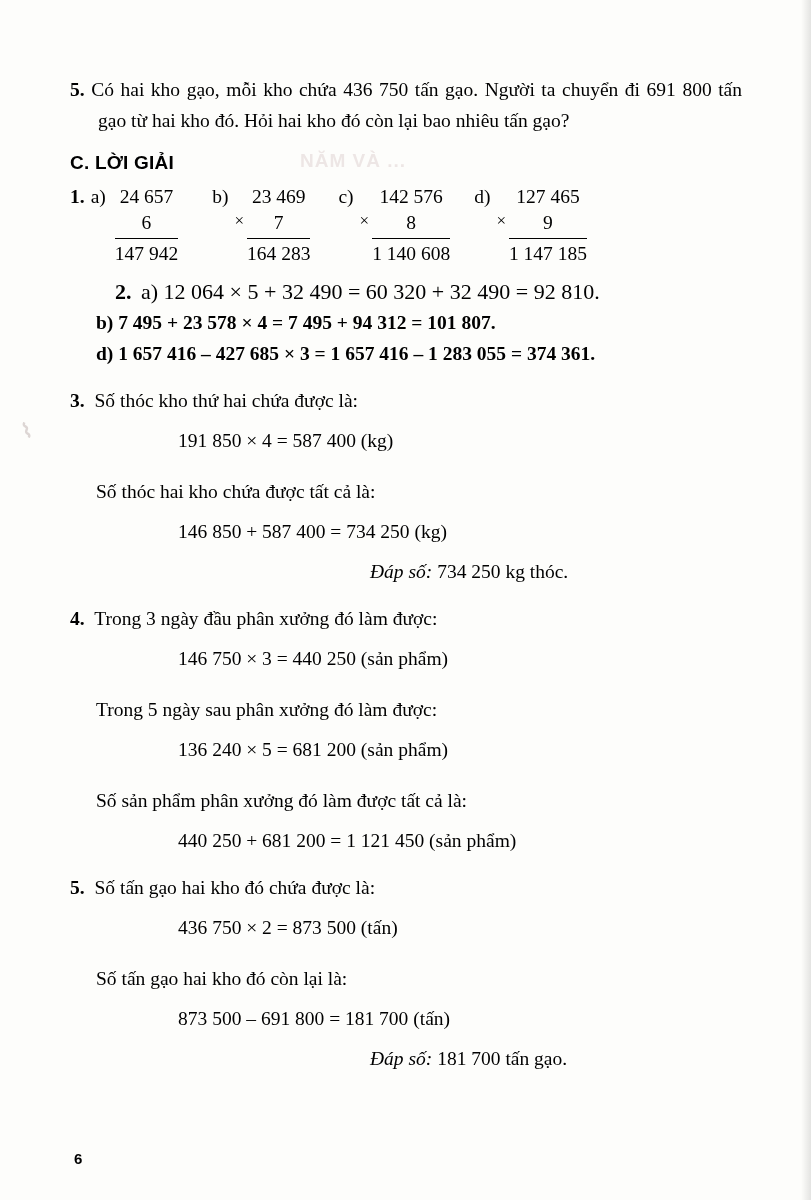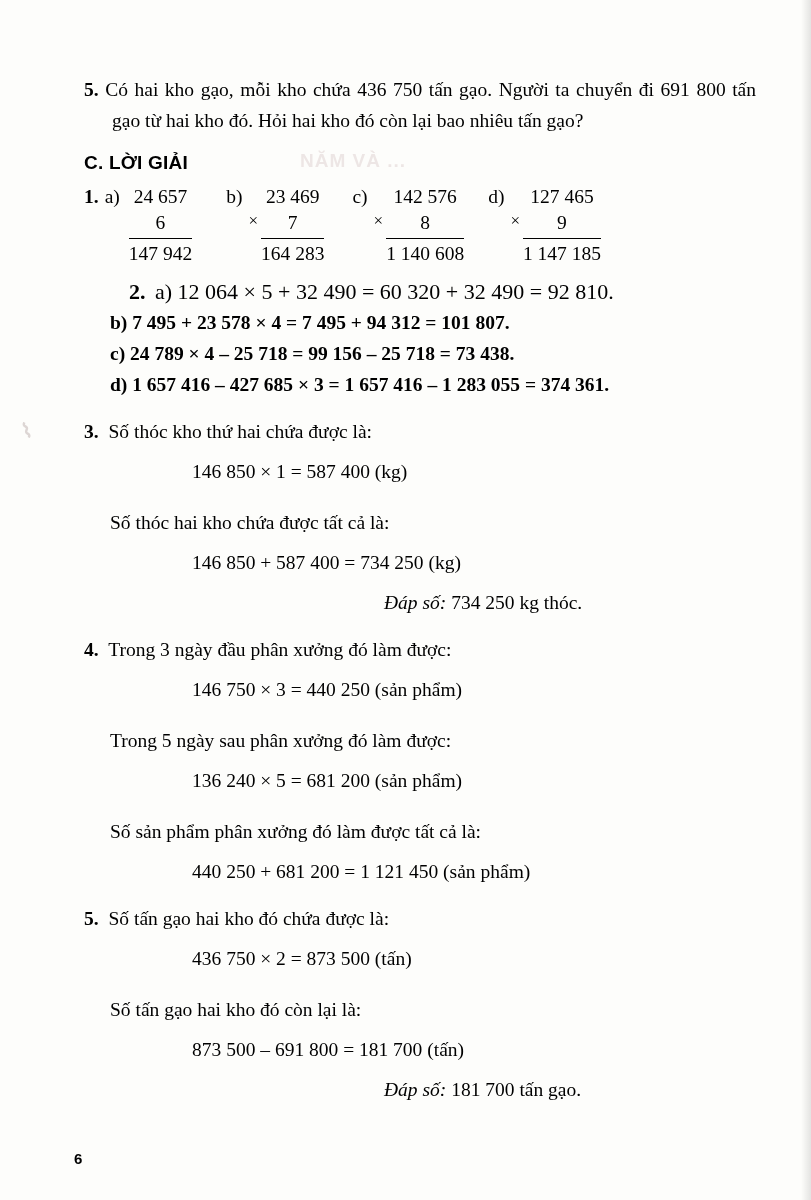--- a/index.html
+++ b/index.html
@@ -37,21 +37,21 @@
     left: 22px;
     top: 418px;
     width: 14px;
     height: 26px;
     color: rgba(160, 140, 140, 0.35);
     font-size: 20px;
     transform: rotate(-18deg);
   }
   .content {
     position: absolute;
-    left: 84px;
+    left: 70px;
     top: 74px;
     width: 672px;
   }
   .para {
     font-size: 19.5px;
     line-height: 31px;
     text-align: justify;
   }
   .q-num {
     font-weight: bold;
@@ -231,28 +231,27 @@
         </span>
       </div>
 
     </div>
 
     <div class="item">
       <span class="lbl">2.</span>
       <span>a) 12 064 × 5 + 32 490 = 60 320 + 32 490 = 92 810.</span>
     </div>
     <div class="sub">b) 7 495 + 23 578 × 4 = 7 495 + 94 312 = 101 807.</div>
-    <div class="sub">c) 24 789 × 4 – 25 718 = 99 156 – 25 718 = 73 438.</div>
     <div class="sub">d) 1 657 416 – 427 685 × 3 = 1 657 416 – 1 283 055 = 374 361.</div>
 
     <div class="block-head">
       <span class="lbl">3.</span>
       <span>Số thóc kho thứ hai chứa được là:</span>
     </div>
-    <div class="centered">146 850 × 1 = 587 400 (kg)</div>
+    <div class="centered">191 850 × 4 = 587 400 (kg)</div>
     <div class="txtline">Số thóc hai kho chứa được tất cả là:</div>
     <div class="centered">146 850 + 587 400 = 734 250 (kg)</div>
     <div class="ans">
       <span class="it">Đáp số:</span>
       <span>734 250 kg thóc.</span>
     </div>
 
     <div class="block-head">
       <span class="lbl">4.</span>
       <span>Trong 3 ngày đầu phân xưởng đó làm được:</span>

